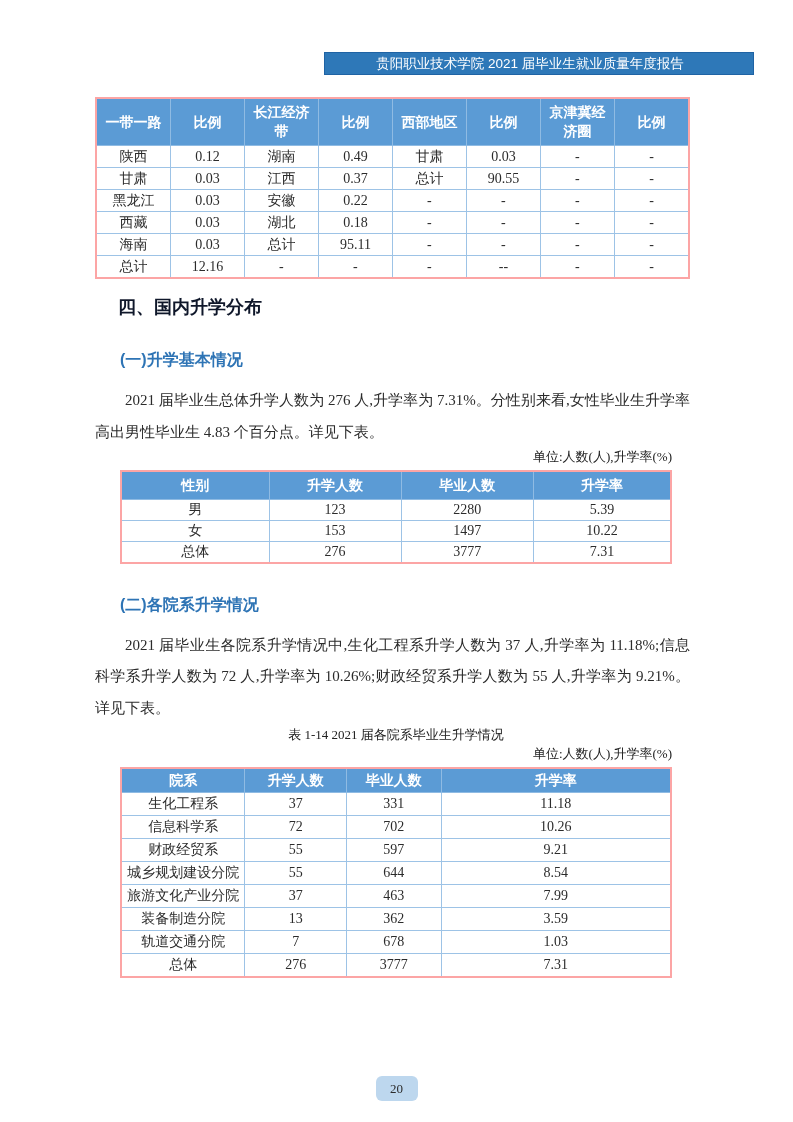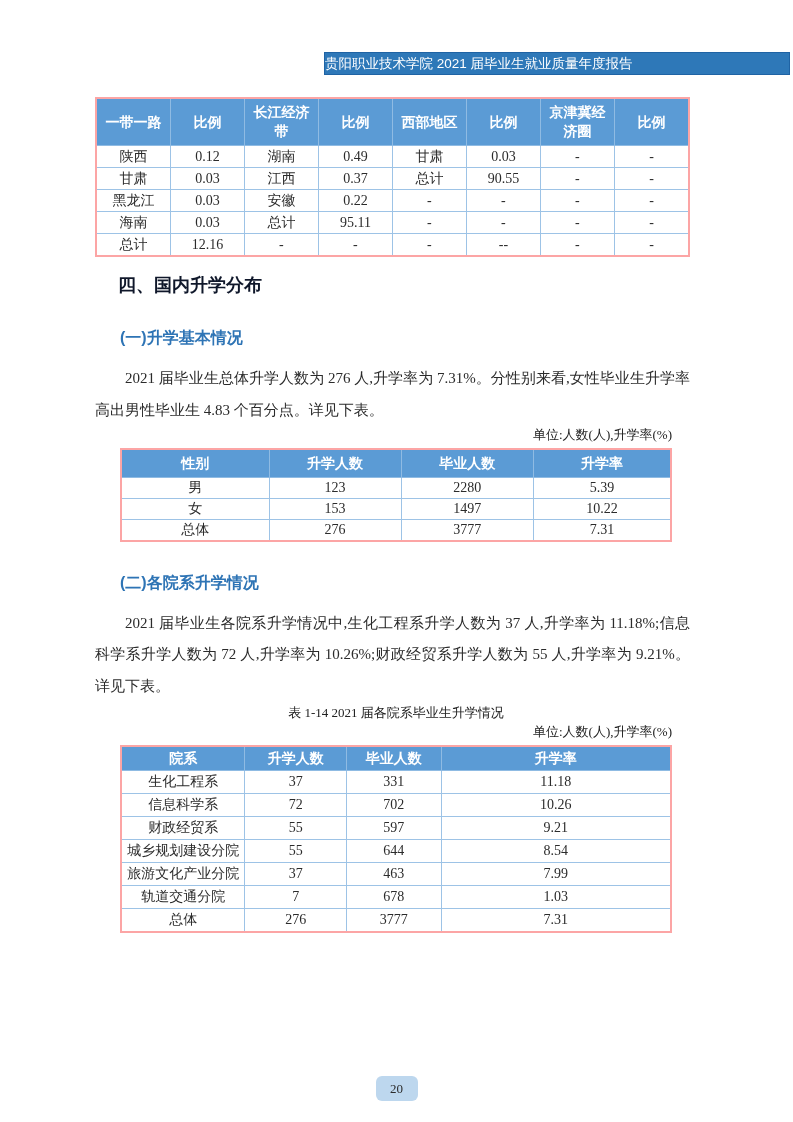--- a/index.html
+++ b/index.html
@@ -7,25 +7,25 @@
     position:relative;
     width:793px;height:1122px;
     background:#ffffff;
     overflow:hidden;
     font-family:"Liberation Serif","DejaVu Serif",serif;
     color:#2b2b2b;
   }
   
   .banner{
     margin:52px 0 0 324px;
-    width:466px;height:23px;
+    width:430px;height:23px;
     background:#2e78b8;
     border:1px solid #1f63a4;
     box-sizing:border-box;
-    display:flex;align-items:center;justify-content:flex-start;
+    display:flex;align-items:center;justify-content:center;
     padding-right:18px;
     color:#ffffff;
     font-family:"Liberation Sans","DejaVu Sans",sans-serif;
     font-size:13.5px;
   }
   
   table.tbl{
     border-collapse:collapse;
     table-layout:fixed;
     border:2px solid #fca5a5;
@@ -170,20 +170,30 @@
           <td>黑龙江</td>
           <td>0.03</td>
           <td>安徽</td>
           <td>0.22</td>
           <td>-</td>
           <td>-</td>
           <td>-</td>
           <td>-</td>
         </tr>
         <tr>
+          <td>西藏</td>
+          <td>0.03</td>
+          <td>湖北</td>
+          <td>0.18</td>
+          <td>-</td>
+          <td>-</td>
+          <td>-</td>
+          <td>-</td>
+        </tr>
+        <tr>
           <td>海南</td>
           <td>0.03</td>
           <td>总计</td>
           <td>95.11</td>
           <td>-</td>
           <td>-</td>
           <td>-</td>
           <td>-</td>
         </tr>
         <tr>
@@ -280,20 +290,26 @@
             <td>644</td>
             <td>8.54</td>
           </tr>
           <tr>
             <td>旅游文化产业分院</td>
             <td>37</td>
             <td>463</td>
             <td>7.99</td>
           </tr>
           <tr>
+            <td>装备制造分院</td>
+            <td>13</td>
+            <td>362</td>
+            <td>3.59</td>
+          </tr>
+          <tr>
             <td>轨道交通分院</td>
             <td>7</td>
             <td>678</td>
             <td>1.03</td>
           </tr>
           <tr>
             <td>总体</td>
             <td>276</td>
             <td>3777</td>
             <td>7.31</td>

